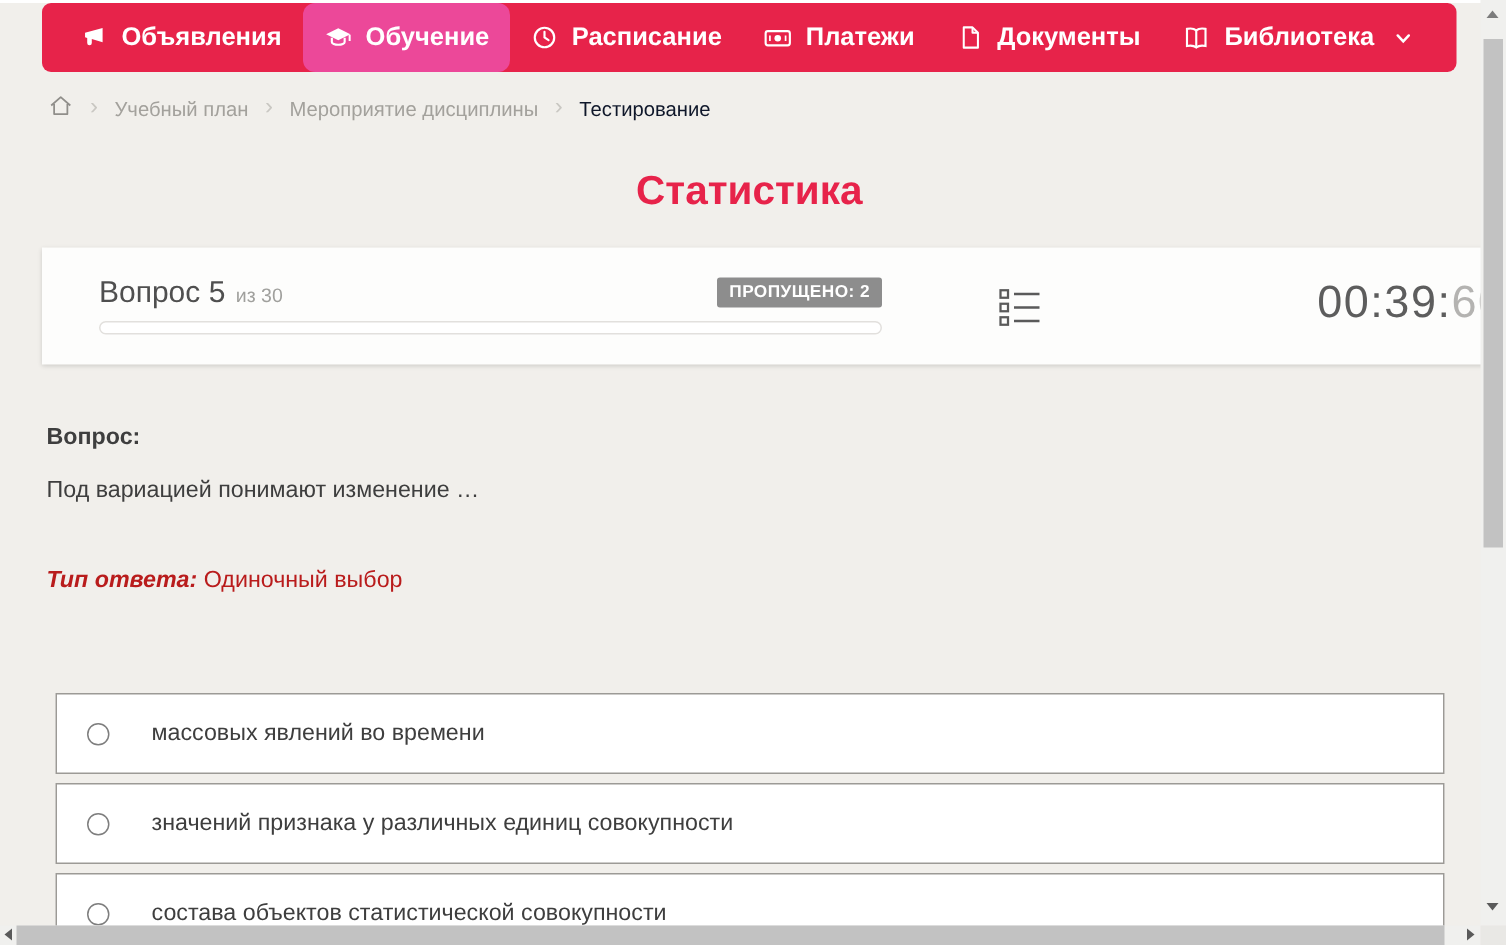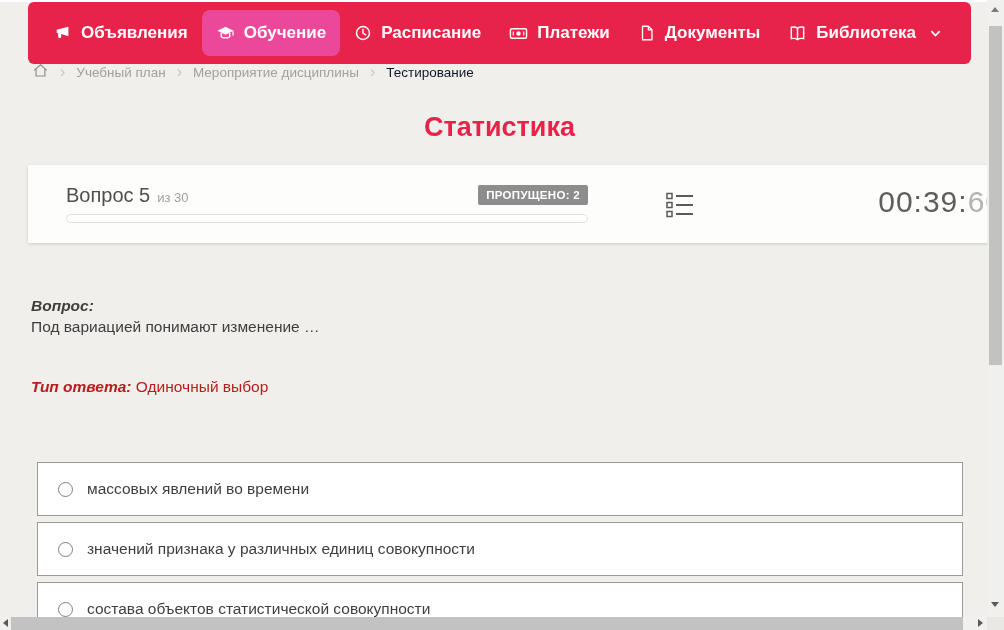--- a/index.html
+++ b/index.html
@@ -2,21 +2,21 @@
 <html><head>
 <meta charset="utf-8">
 <style>
   * { margin:0; padding:0; box-sizing:border-box; }
   html,body { width:1004px; height:630px; background:#ffffff; }
   body { font-family:"Liberation Sans","DejaVu Sans",sans-serif; }
   .page { position:relative; width:1004px; height:630px; background:#f1efeb; overflow:hidden; }
   .top-strip { position:absolute; left:0; top:0; width:1004px; height:2px; background:#ffffff; }
 
   
-  .nav { position:absolute; left:28px; top:2px; width:943px; height:62px; background:#e7234a;
+  .nav { position:absolute; left:28px; top:2px; width:943px; height:46px; background:#e7234a;
          border-radius:6px; display:flex; align-items:center; padding-left:12px; }
   .nav-item { display:flex; align-items:center; gap:9px; height:46px; padding:0 14px;
               color:#ffffff; font-weight:bold; font-size:17px; white-space:nowrap; cursor:pointer; }
   .nav-item.active { background:#ec4899; border-radius:8px; }
   .nav-item svg { display:block; }
   .nav-chevron { margin-left:4px; }
 
   
   .breadcrumb { position:absolute; left:32px; top:61px; height:22px; display:flex; align-items:center;
                 gap:11px; font-size:13.5px; color:#a3a19c; }
@@ -39,31 +39,31 @@
   .badge { background:#8d8d8d; color:#ffffff; font-size:11.5px; font-weight:bold;
            padding:4px 8px; border-radius:2px; letter-spacing:0.3px; }
   .progress { margin-top:7px; height:9px; border:1px solid #e2e0dd; border-radius:5px; background:#ffffff; overflow:hidden; }
   .progress-fill { height:100%; background:#e7234a; border-radius:5px; }
   .list-icon-btn { position:absolute; left:637px; top:25px; width:30px; height:30px; cursor:pointer; }
   .timer { position:absolute; right:25px; top:19px; font-size:30px; line-height:36px;
            color:#5d5d5d; letter-spacing:1px; }
   .timer .sec { color:#b4b3b1; }
 
   
-  .q-heading  { position:absolute; left:31px; top:297px; font-size:15.5px; font-weight:bold; font-style:italic; color:#3e3e3e; }
+  .q-heading  { position:absolute; left:31px; top:283px; font-size:15.5px; font-weight:bold; color:#3e3e3e; }
   .q-text     { position:absolute; left:31px; top:318px; font-size:15.5px; color:#3e3e3e;text-align:right; }
   .q-type     { position:absolute; left:31px; top:378px; font-size:15.5px; color:#b91c1c; }
   .q-type .t-label { font-weight:bold; font-style:italic; }
 
   
   .option { position:absolute; left:37px; width:926px; height:54px; background:#ffffff;
             border:1px solid #9c9a96; display:flex; align-items:center; padding-left:20px; cursor:pointer; }
   .option-1 { top:462px; } .option-2 { top:522px; } .option-3 { top:582px; }
   .radio { width:15px; height:15px; border:1px solid #7e7e7e; border-radius:50%; background:#ffffff; flex:0 0 auto; }
-  .option-label { margin-left:14px; font-size:15.5px; color:#3e3e3e; }
+  .option-label { margin-left:28px; font-size:15.5px; color:#3e3e3e; }
 
   
   .vscroll { position:absolute; right:0; top:0; width:17px; height:617px; background:#f0f0ee; }
   .vthumb  { position:absolute; left:2px; top:26px; width:13px; height:339px; background:#c2c2c2; }
   .hscroll { position:absolute; left:0; bottom:0; width:987px; height:13px; background:#f0f0ee; }
   .hthumb  { position:absolute; left:11px; top:0; width:952px; height:13px; background:#c2c2c2; }
   .sb-corner { position:absolute; right:0; bottom:0; width:17px; height:13px; background:#e9e8e5; }
   .arr { position:absolute; width:0; height:0; }
   .arr-up    { left:4px; top:7px;    border-left:4px solid transparent; border-right:4px solid transparent; border-bottom:5px solid #7c7c7c; }
   .arr-down  { left:4px; top:602px;  border-left:4px solid transparent; border-right:4px solid transparent; border-top:5px solid #5a5a5a; }

